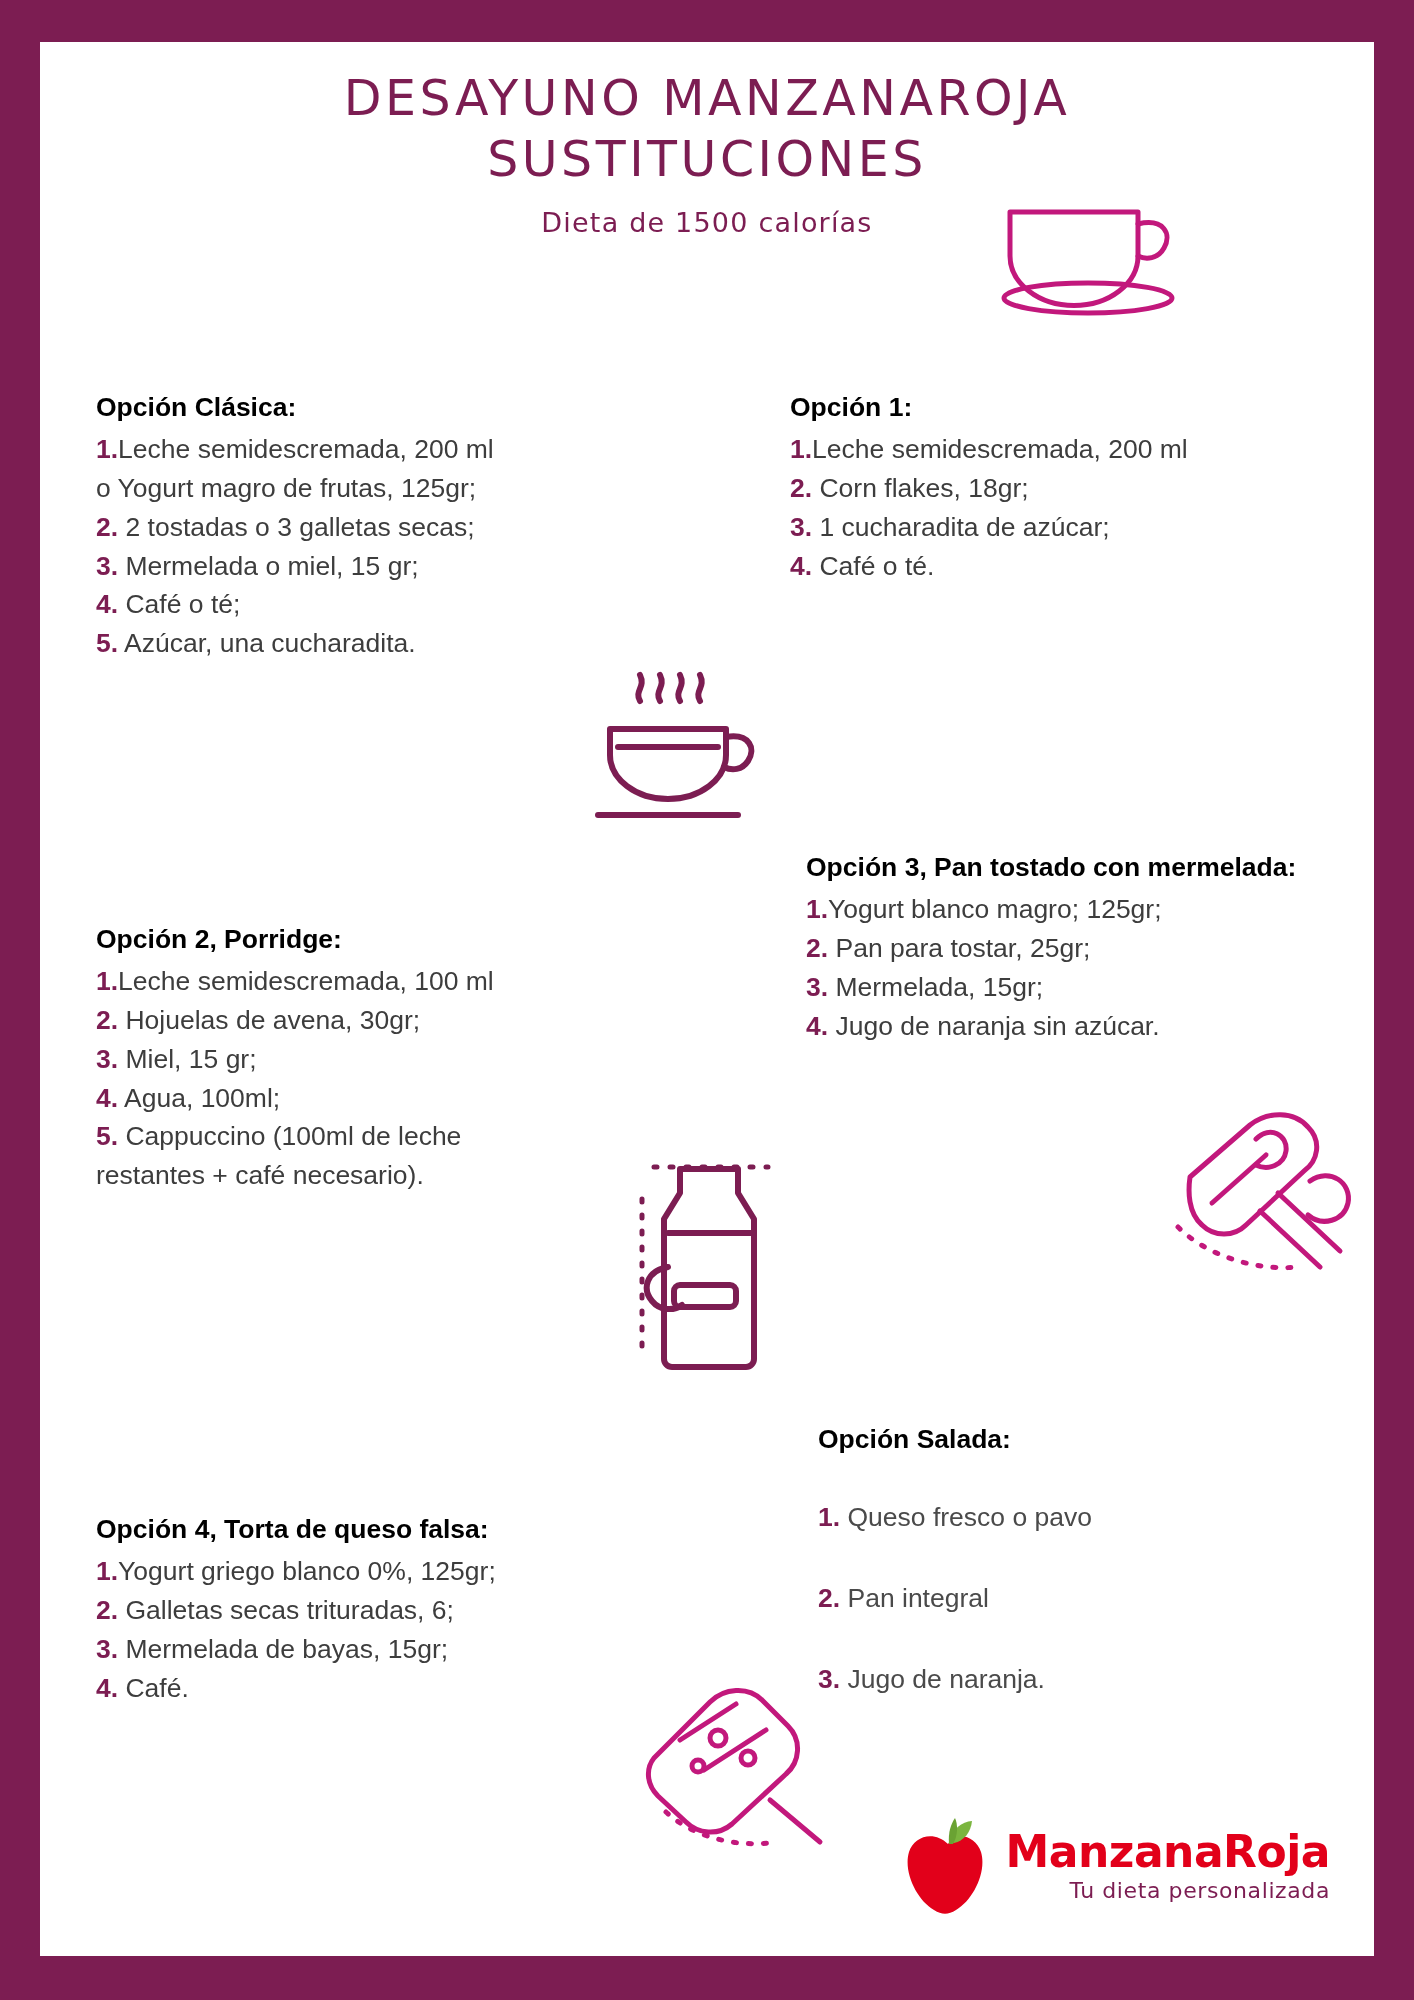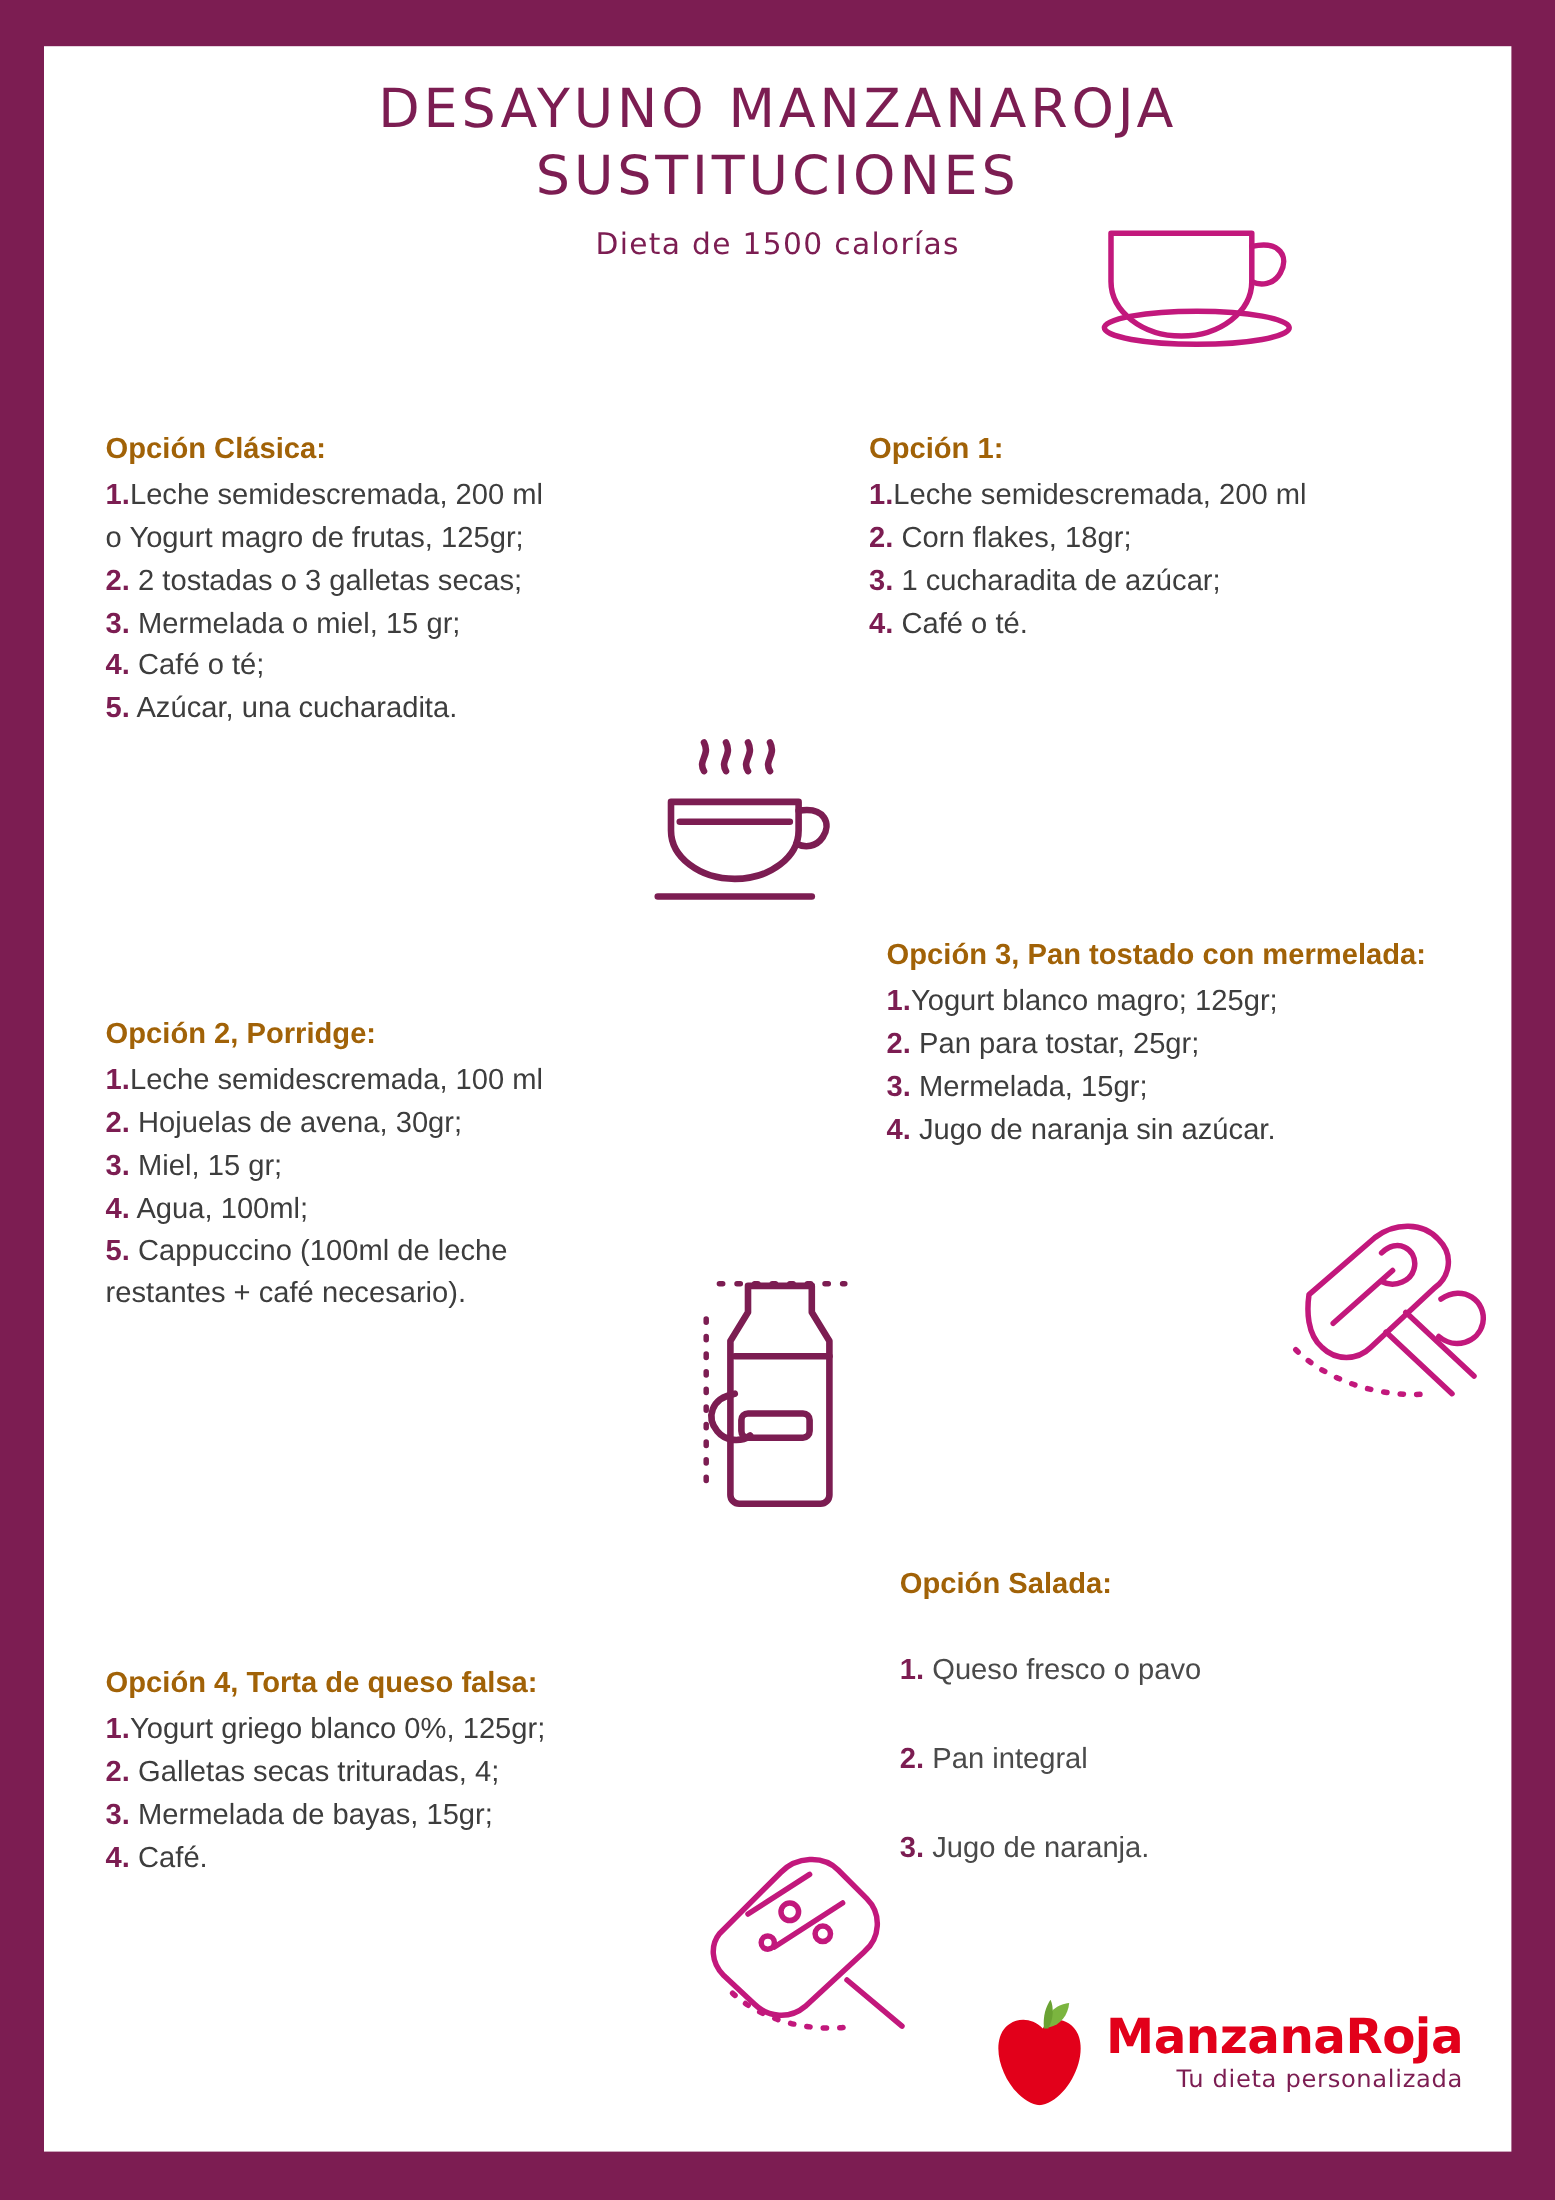--- a/index.html
+++ b/index.html
@@ -65,21 +65,21 @@
 
   
   .block {
     position: absolute;
     color: #3f3f3f;
   }
   .block h3 {
     margin: 0 0 6px 0;
     font-size: 26.5px;
     font-weight: bold;
-    color: #a16207;
+    color: #000000;
     line-height: 1.3;
   }
   .block ol {
     margin: 0;
     padding: 0;
     list-style: none;
   }
   .block li {
     font-size: 26.5px;
     line-height: 1.46;
@@ -268,21 +268,21 @@
         <li><b>1.</b> <span>Queso fresco o pavo</span></li>
         <li><b>2.</b> <span>Pan integral</span></li>
         <li><b>3.</b> <span>Jugo de naranja.</span></li>
       </ol>
     </div>
 
     <div class="block" id="opt-4">
       <h3>Opción 4, Torta de queso falsa:</h3>
       <ol>
         <li><b>1.</b><span>Yogurt griego blanco 0%, 125gr;</span></li>
-        <li><b>2.</b> <span>Galletas secas trituradas, 4;</span></li>
+        <li><b>2.</b> <span>Galletas secas trituradas, 6;</span></li>
         <li><b>3.</b> <span>Mermelada de bayas, 15gr;</span></li>
         <li><b>4.</b> <span>Café.</span></li>
       </ol>
     </div>
 
     <div class="art-sandwich">
       <svg viewBox="0 0 230 190" width="230" height="190" fill="none" stroke="#c2187c" stroke-width="5" stroke-linecap="round" stroke-linejoin="round">
         <path d="M34 96 l56 -56 c14 -14 38 -16 52 -2 l26 26 c14 14 12 36 -2 48 l-54 50 c-14 12 -34 10 -46 -2 l-28 -26 c-12 -12 -12 -28 -4 -38 z"></path>
         <path d="M60 78 l56 -36"></path>
         <path d="M84 108 l62 -40"></path>

